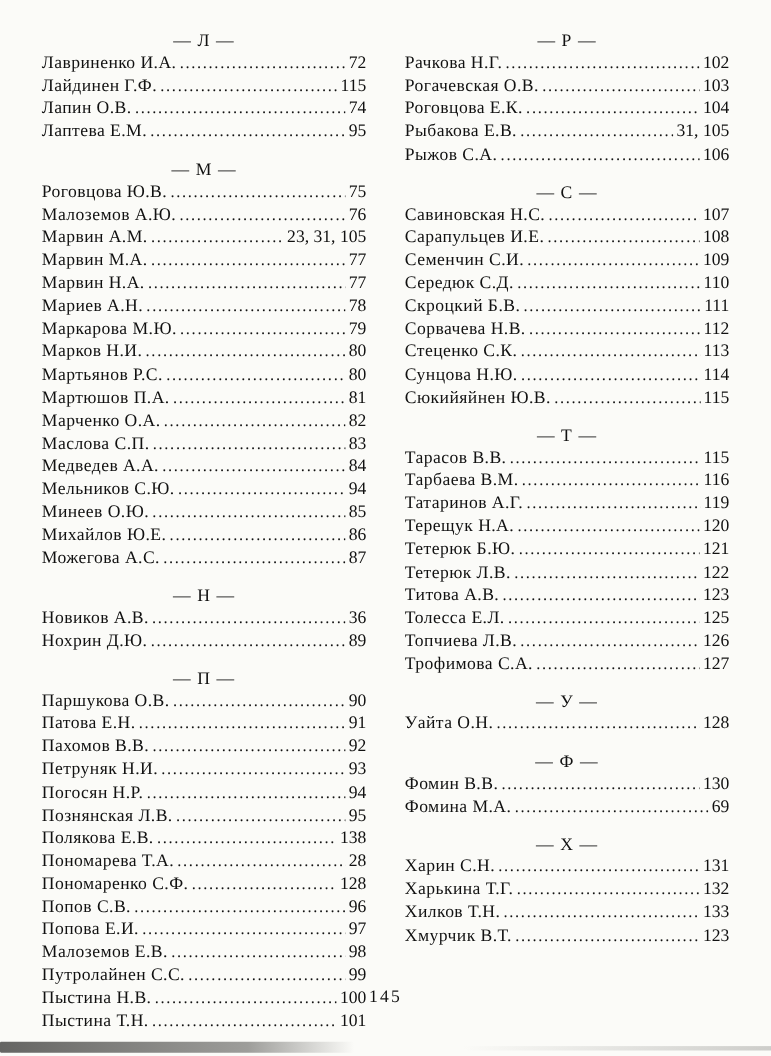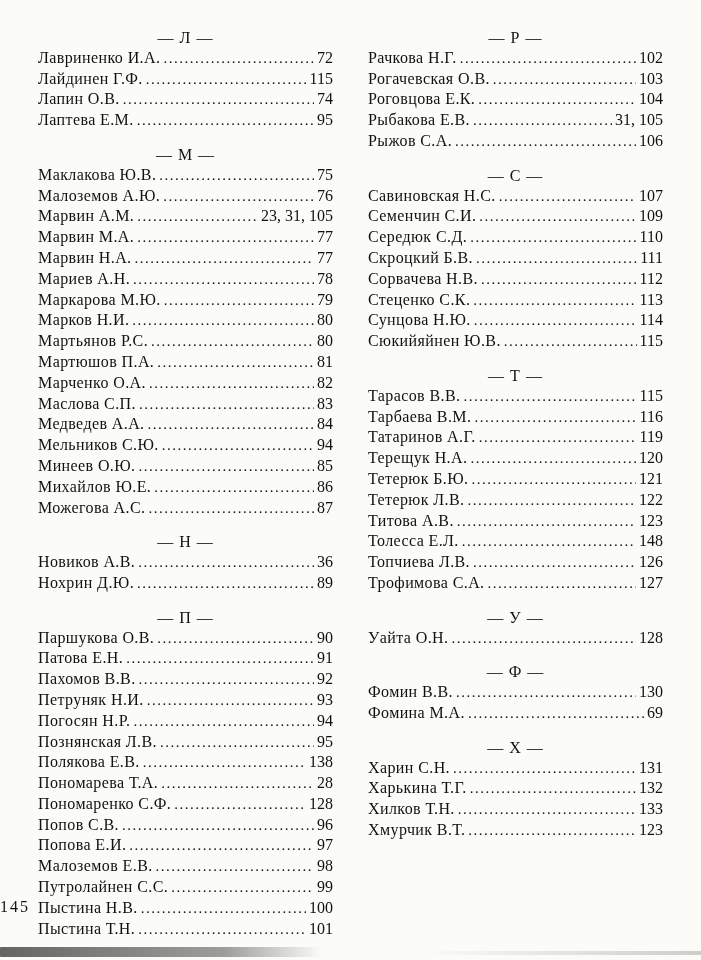--- a/index.html
+++ b/index.html
@@ -62,21 +62,21 @@
   }
   .entry-page {
     flex: 0 0 auto;
     text-align: right;
   }
   .footer {
     position: absolute;
     top: 898px;
     left: 0;
     width: 100%;
-    text-align: left;
+    text-align: center;
     font-size: 16px;
     letter-spacing: 2px;
   }
   .scan-artifact {
     position: absolute;
     left: 0;
     bottom: 3px;
     width: 46%;
     height: 10px;
     background: linear-gradient(to right, #4a4a48, #8d8d8a 70%, rgba(160,160,158,0));
@@ -125,21 +125,21 @@
     <span class="dots"></span>
     <span class="entry-page">95</span>
   </div>
 </div>
   </div>
 
   <div class="section">
     <div class="section-header">— М —</div>
     <div class="section-entries">
   <div class="entry">
-    <span class="entry-name">Маклакова Ю.В.</span>
+    <span class="entry-name">Роговцова Ю.В.</span>
     <span class="dots"></span>
     <span class="entry-page">75</span>
   </div>
 
   <div class="entry">
     <span class="entry-name">Малоземов А.Ю.</span>
     <span class="dots"></span>
     <span class="entry-page">76</span>
   </div>
 
@@ -385,20 +385,25 @@
 
   <div class="section">
     <div class="section-header">— С —</div>
     <div class="section-entries">
   <div class="entry">
     <span class="entry-name">Савиновская Н.С.</span>
     <span class="dots"></span>
     <span class="entry-page">107</span>
   </div>
 
+  <div class="entry">
+    <span class="entry-name">Сарапульцев И.Е.</span>
+    <span class="dots"></span>
+    <span class="entry-page">108</span>
+  </div>
 
   <div class="entry">
     <span class="entry-name">Семенчин С.И.</span>
     <span class="dots"></span>
     <span class="entry-page">109</span>
   </div>
 
   <div class="entry">
     <span class="entry-name">Середюк С.Д.</span>
     <span class="dots"></span>
@@ -478,21 +483,21 @@
 
   <div class="entry">
     <span class="entry-name">Титова А.В.</span>
     <span class="dots"></span>
     <span class="entry-page">123</span>
   </div>
 
   <div class="entry">
     <span class="entry-name">Толесса Е.Л.</span>
     <span class="dots"></span>
-    <span class="entry-page">148</span>
+    <span class="entry-page">125</span>
   </div>
 
   <div class="entry">
     <span class="entry-name">Топчиева Л.В.</span>
     <span class="dots"></span>
     <span class="entry-page">126</span>
   </div>
 
   <div class="entry">
     <span class="entry-name">Трофимова С.А.</span>

